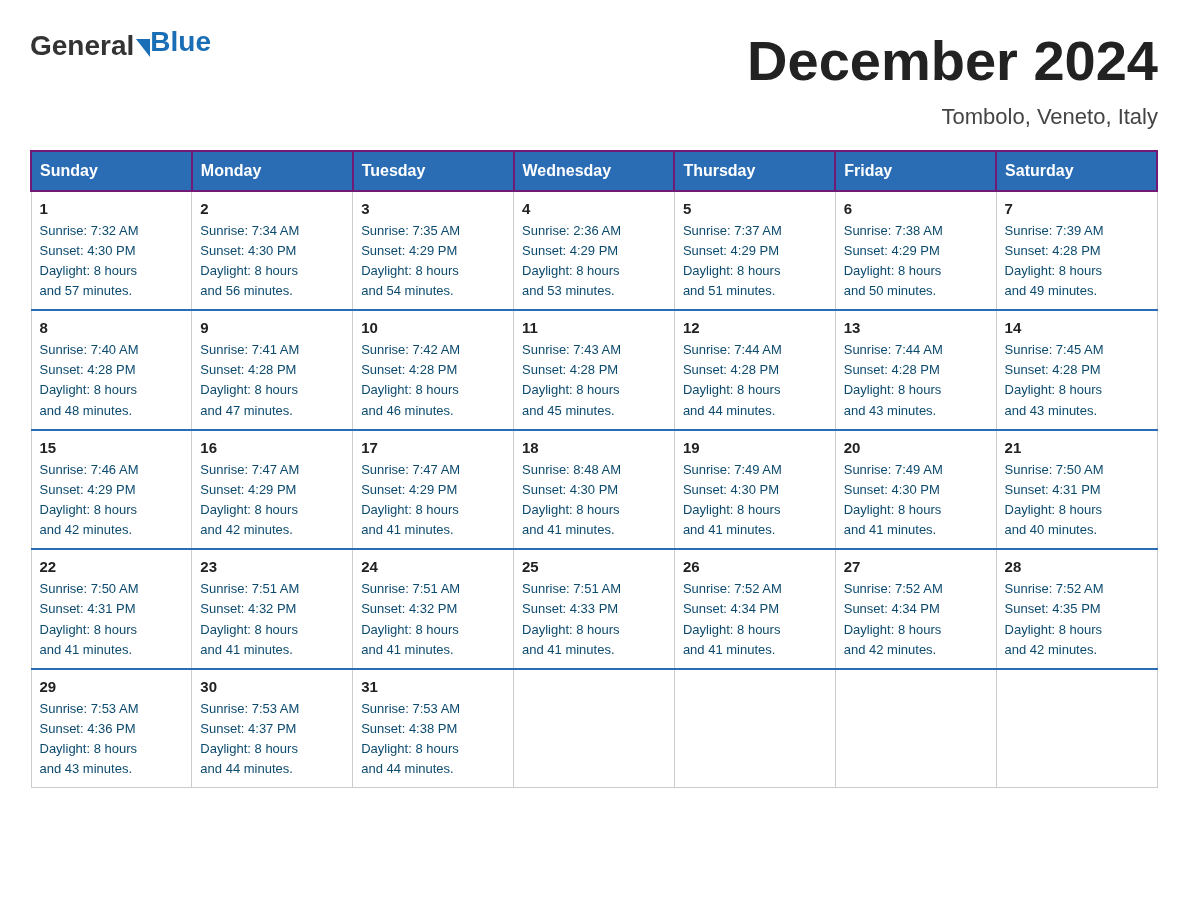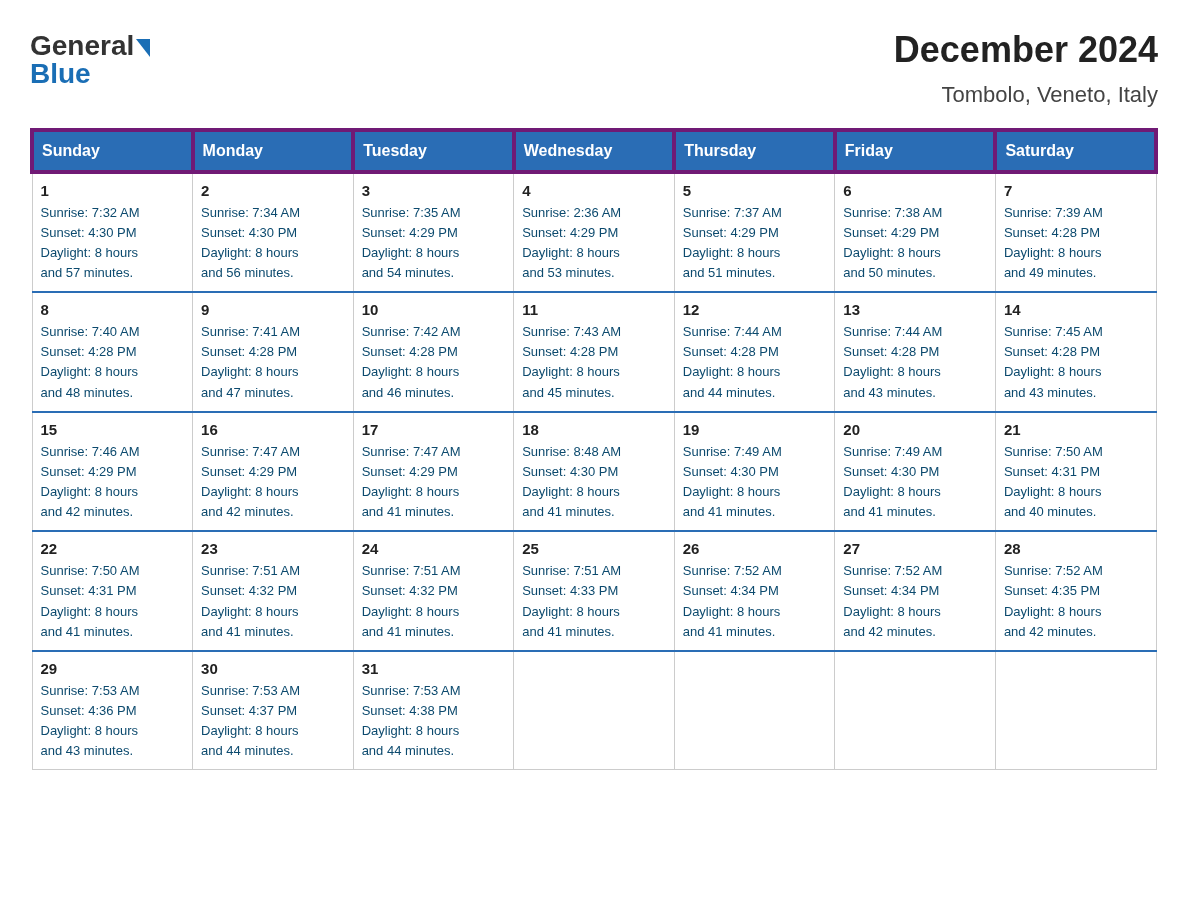--- a/index.html
+++ b/index.html
@@ -11,21 +11,21 @@
       min-height: 918px;
     }
     .header {
       display: flex;
       justify-content: space-between;
       align-items: flex-start;
       margin-bottom: 20px;
     }
     .logo {
       display: flex;
-      flex-direction: column;
+      flex-direction: row;
       align-items: flex-start;
     }
     .logo-text {
       display: flex;
       align-items: center;
     }
     .logo-general {
       font-size: 28px;
       font-weight: bold;
       color: #333;
@@ -44,21 +44,21 @@
       font-size: 28px;
       font-weight: bold;
       color: #1a6eb5;
       margin-top: -4px;
       text-align: right;
     }
     .title-section {
       text-align: right;
     }
     .month-title {
-      font-size: 36px;
+      font-size: 56px;
       font-weight: bold;
       color: #222;
       line-height: 1.1;
     }
     .location {
       font-size: 22px;
       color: #444;
       margin-top: 12px;
     }
     .calendar {
@@ -66,21 +66,21 @@
       border-collapse: collapse;
       border: 1px solid #aaa;
     }
     .calendar th {
       background-color: #2a6db5;
       color: #fff;
       padding: 10px 8px;
       font-size: 16px;
       font-weight: bold;
       text-align: left;
-      border: 4px solid #701a75;
+      border: 2px solid #701a75;
     }
     .calendar td {
       vertical-align: top;
       padding: 8px;
       border: 1px solid #ccc;
       width: 14.28%;
       min-height: 100px;
       font-size: 13.5px;
       color: #222;
       background: #fff;

